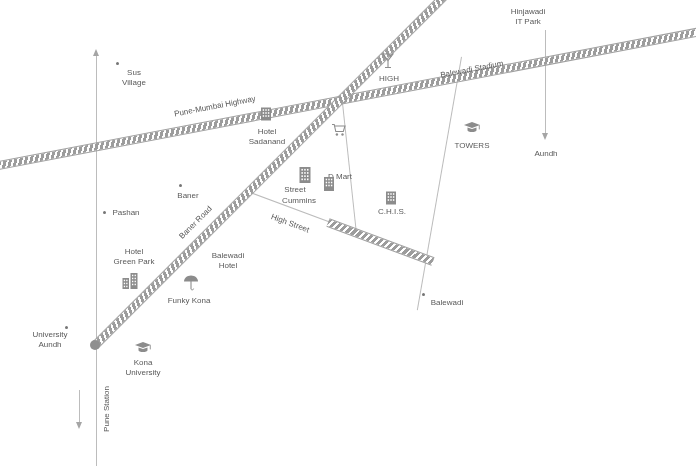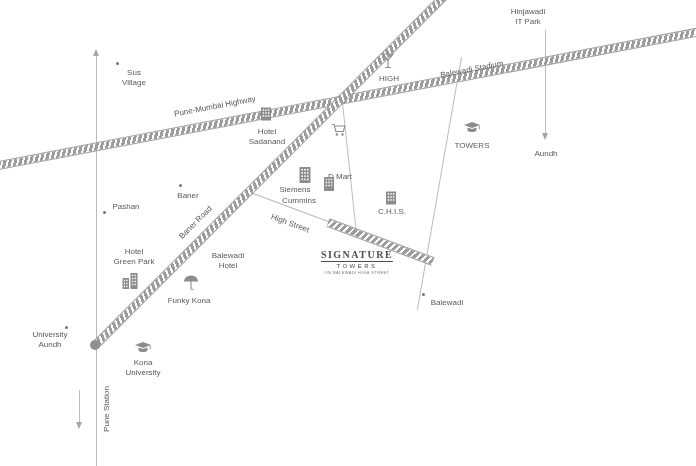--- a/index.html
+++ b/index.html
@@ -117,21 +117,21 @@
         <path fill="#8c8c8c" d="M4 5.4V8.3c0 .9 2 1.8 4.5 1.8S13 9.2 13 8.3V5.4L8.5 7.1z"></path>
         <rect x="15.3" y="3.2" width="0.9" height="4.2" fill="#8c8c8c"></rect>
       </svg>
   </span>
   <div class="lbl" style="left:472px;top:146px;">TOWERS</div>
 
   <div class="dot" style="left:179px;top:184px;"></div>
   <div class="lbl" style="left:188px;top:196px;">Baner</div>
 
   <div class="dot" style="left:103px;top:211px;"></div>
-  <div class="lbl" style="left:126px;top:207px;">Pashan</div>
+  <div class="lbl" style="left:126px;top:213px;">Pashan</div>
 
   <span class="icon" style="left:305px;top:175px;">
     <svg width="12" height="17" viewBox="0 0 12 17">
         <rect x="0.5" y="0.5" width="11" height="16" fill="#8c8c8c"></rect>
         <rect x="2.4" y="2.4" width="1.5" height="1.7" fill="#fff"></rect>
         <rect x="5.2" y="2.4" width="1.5" height="1.7" fill="#fff"></rect>
         <rect x="8" y="2.4" width="1.5" height="1.7" fill="#fff"></rect>
         <rect x="2.4" y="5.6" width="1.5" height="1.7" fill="#fff"></rect>
         <rect x="5.2" y="5.6" width="1.5" height="1.7" fill="#fff"></rect>
         <rect x="8" y="5.6" width="1.5" height="1.7" fill="#fff"></rect>
@@ -150,21 +150,21 @@
         <rect x="4.8" y="2.2" width="1.4" height="1.6" fill="#fff"></rect>
         <rect x="7.4" y="2.2" width="1.4" height="1.6" fill="#fff"></rect>
         <rect x="2.2" y="5.2" width="1.4" height="1.6" fill="#fff"></rect>
         <rect x="4.8" y="5.2" width="1.4" height="1.6" fill="#fff"></rect>
         <rect x="7.4" y="5.2" width="1.4" height="1.6" fill="#fff"></rect>
         <rect x="2.2" y="8.2" width="1.4" height="1.6" fill="#fff"></rect>
         <rect x="4.8" y="8.2" width="1.4" height="1.6" fill="#fff"></rect>
         <rect x="7.4" y="8.2" width="1.4" height="1.6" fill="#fff"></rect>
       </svg>
   </span>
-  <div class="lbl" style="left:295px;top:190px;">Siemens</div>
+  <div class="lbl" style="left:295px;top:190px;">Street</div>
   <div class="lbl" style="left:299px;top:201px;">Cummins</div>
 
   <span class="icon" style="left:391px;top:198px;">
     <svg width="11" height="14" viewBox="0 0 11 14">
         <rect x="0.5" y="0.5" width="10" height="13" fill="#8c8c8c"></rect>
         <rect x="2.2" y="2.2" width="1.4" height="1.6" fill="#fff"></rect>
         <rect x="4.8" y="2.2" width="1.4" height="1.6" fill="#fff"></rect>
         <rect x="7.4" y="2.2" width="1.4" height="1.6" fill="#fff"></rect>
         <rect x="2.2" y="5.2" width="1.4" height="1.6" fill="#fff"></rect>
         <rect x="4.8" y="5.2" width="1.4" height="1.6" fill="#fff"></rect>
@@ -208,25 +208,20 @@
 
   <span class="icon" style="left:191px;top:283px;">
     <svg width="16" height="16" viewBox="0 0 16 16">
         <path fill="#8c8c8c" d="M8 0.5C3.8 0.5 1 3.4 1 6.4h14C15 3.4 12.2 0.5 8 0.5z"></path>
         <path fill="none" stroke="#8c8c8c" stroke-width="1.1" d="M8 1v13"></path>
         <path fill="none" stroke="#8c8c8c" stroke-width="1" d="M8 14c0 1.2 2.6 1.2 2.6-.4"></path>
       </svg>
   </span>
   <div class="lbl" style="left:189px;top:301px;">Funky Kona</div>
 
-  <div class="logo" style="left:357px;top:262px;">
-    <div class="logo-name">SIGNATURE</div>
-    <div class="logo-sub">TOWERS</div>
-    <div class="logo-tag">ON BALEWADI HIGH STREET</div>
-  </div>
 
   <div class="dot" style="left:422px;top:293px;"></div>
   <div class="lbl" style="left:447px;top:303px;">Balewadi</div>
 
   <div class="dot" style="left:65px;top:326px;"></div>
   <div class="lbl" style="left:50px;top:340px;">
     <div>University</div>
     <div>Aundh</div>
   </div>
 

